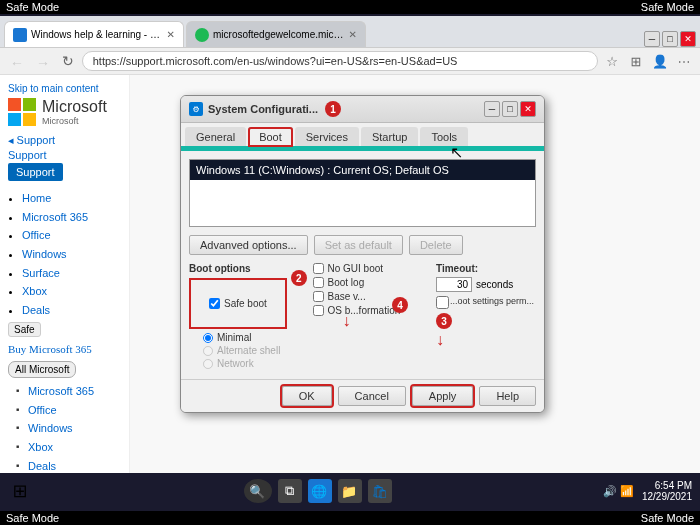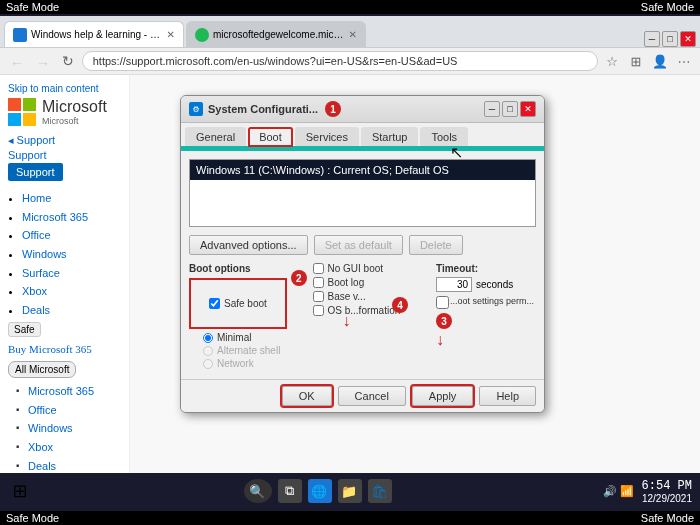--- a/index.html
+++ b/index.html
@@ -810,17 +810,17 @@
   <div class="taskbar-center">
     <div class="tb-icon tb-search" style="font-size:13px;color:#fff;">🔍</div>
     <div class="tb-icon" style="color:#fff;font-size:13px;">⧉</div>
     <div class="tb-icon tb-browser" style="font-size:13px;">🌐</div>
     <div class="tb-icon" style="color:#ffc107;font-size:13px;">📁</div>
     <div class="tb-icon" style="color:#0078d4;font-size:13px;">🛍</div>
   </div>
   <div class="taskbar-right">
     <span style="font-size:11px;color:#ccc;">🔊 📶</span>
     <div style="text-align:right;">
-      <div style="font-size:12px;color:#fff;font-family:Liberation Mono, monospace;">6:54 PM</div>
+      <div style="font-size:10px;color:#fff;">6:54 PM</div>
       <div style="font-size:10px;color:#fff;">12/29/2021</div>
     </div>
   </div>
 </div>
 
 </body></html>

